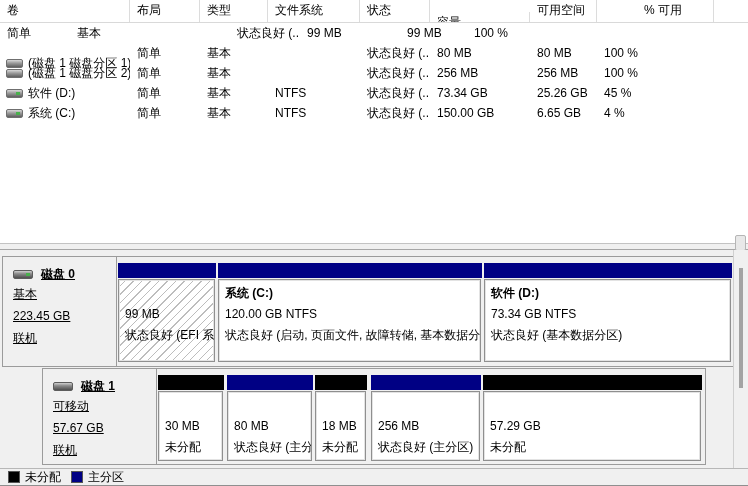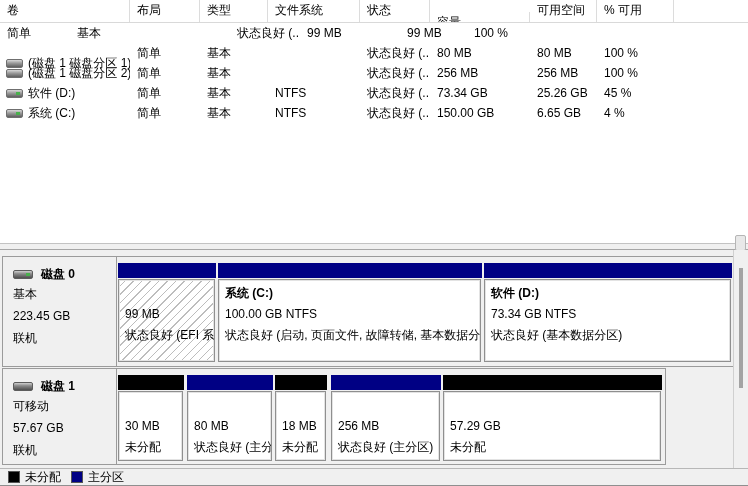--- a/index.html
+++ b/index.html
@@ -31,21 +31,21 @@
   
   .splitter{position:absolute;left:0;top:243px;width:748px;height:7px;background:#f0f0f0;
     border-top:1px solid #c3c3c3;border-bottom:1px solid #a6a6a6;box-sizing:border-box;}
   .splitter-nub{position:absolute;right:2px;top:-9px;width:9px;height:14px;
     background:#e8e8e8;border:1px solid #b5b5b5;border-radius:2px;}
   
   .graphpane{position:absolute;left:0;top:250px;width:748px;height:218px;background:#f0f0f0;}
   .disk-row{position:absolute;left:2px;background:#f0f0f0;
     border:1px solid #9b9b9b;box-sizing:border-box;}
   .disk-head{position:absolute;left:0;top:0;bottom:0;width:114px;
-    border-right:1px solid #9b9b9b;box-sizing:border-box;padding:8px 6px 0 10px;}
+    border-right:1px solid #9b9b9b;box-sizing:border-box;padding:8px 6px 0 10px;text-decoration:underline;}
   .disk-title{display:flex;align-items:center;font-weight:bold;height:18px;}
   .disk-icon{width:20px;height:9px;margin-right:8px;border-radius:2px;position:relative;
     background:linear-gradient(to bottom,#cfcfcf 0%,#8a8a8a 40%,#4f4f4f 100%);
     border:1px solid #5c5c5c;box-sizing:border-box;}
   .disk-icon.disk-green-icon::after{content:"";position:absolute;right:2px;top:2px;
     width:4px;height:3px;background:#49b04d;}
   .disk-line{line-height:22px;white-space:nowrap;}
   .partition{position:absolute;top:0;bottom:0;}
   .pbar{position:absolute;left:0;right:0;height:15px;}
   .pbox{position:absolute;left:0;right:1px;background:#fff;border:1px solid #8f8f8f;
@@ -71,21 +71,21 @@
 
 <div class="listview">
   <div class="lv-header" id="lv-header">
       <div class="lv-hcell" style="width: 130px;">卷</div>
       <div class="lv-hcell" style="width: 70px;">布局</div>
       <div class="lv-hcell" style="width: 68px;">类型</div>
       <div class="lv-hcell" style="width: 92px;">文件系统</div>
       <div class="lv-hcell" style="width: 70px;">状态</div>
       <div class="lv-hcell" style="width: 100px; margin-top: 12px;">容量</div>
       <div class="lv-hcell" style="width: 67px;">可用空间</div>
-      <div class="lv-hcell" style="width: 77px;">% 可用</div>
+      <div class="lv-hcell" style="width: 77px; margin-left: 40px;">% 可用</div>
       <div class="lv-hcell filler"></div>
     </div>
   <div id="lv-rows">
   <div class="lv-row focused">
     <div class="lv-cell" style="width: 70px;">简单</div>
     <div class="lv-cell" style="width: 68px;">基本</div>
     <div class="lv-cell" style="width: 92px;"></div>
     <div class="lv-cell" style="width: 70px;">状态良好 (...</div>
     <div class="lv-cell" style="width: 100px;">99 MB</div>
     <div class="lv-cell" style="width: 67px;">99 MB</div>
@@ -174,36 +174,36 @@
       <div class="ptitle"></div>
       <div class="pline">99 MB</div>
       <div class="pline">状态良好 (EFI 系统分区)</div>
     </div>
   </div>
 
   <div class="partition" style="left: 215px; width: 264px;">
     <div class="pbar" style="top: 6px; background: rgb(0, 0, 132);"></div>
     <div class="pbox" style="top: 22px; bottom: 4px;">
       <div class="ptitle">系统  (C:)</div>
-      <div class="pline">100.00 GB NTFS</div>
+      <div class="pline">120.00 GB NTFS</div>
       <div class="pline">状态良好 (启动, 页面文件, 故障转储, 基本数据分区)</div>
     </div>
   </div>
 
   <div class="partition" style="left: 481px; width: 248px;">
     <div class="pbar" style="top: 6px; background: rgb(0, 0, 132);"></div>
     <div class="pbox" style="top: 22px; bottom: 4px;">
       <div class="ptitle">软件  (D:)</div>
       <div class="pline">73.34 GB NTFS</div>
       <div class="pline">状态良好 (基本数据分区)</div>
     </div>
   </div>
 </div>
 
-  <div class="disk-row" style="top: 118px; width: 664px; height: 97px;">
+  <div class="disk-row" style="top: 118px; width: 664px; height: 97px; margin-left: 40px;">
     <div class="disk-head">
       <div class="disk-title">
         <span class="disk-icon disk-plain-icon"></span>
         <span>磁盘 1</span>
       </div>
       <div class="disk-lines">
           <div class="disk-line">可移动</div>
           <div class="disk-line">57.67 GB</div>
           <div class="disk-line">联机</div>
         </div>

